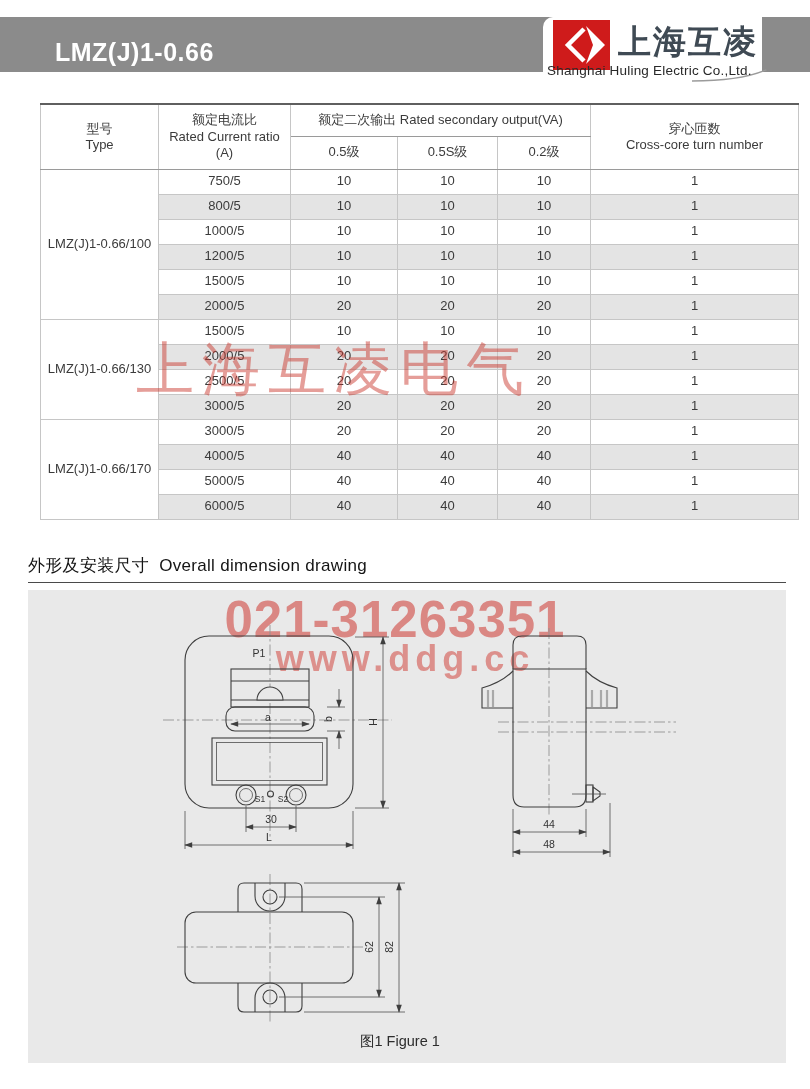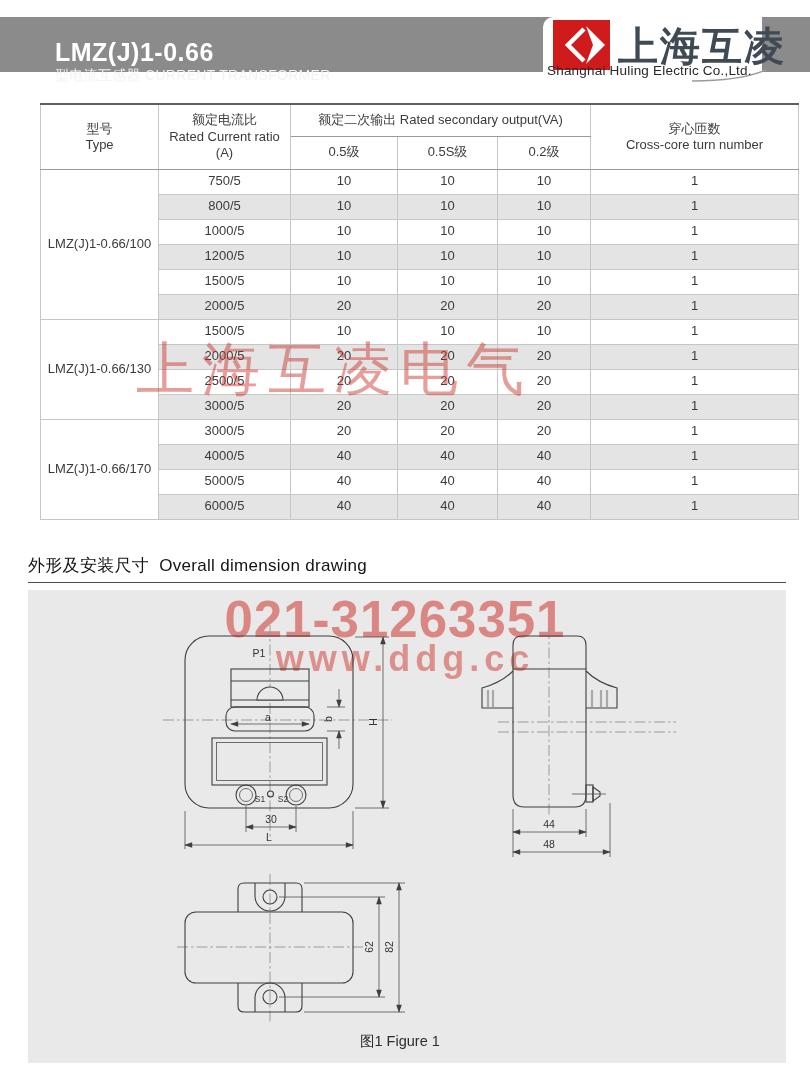--- a/index.html
+++ b/index.html
@@ -9,21 +9,21 @@
     font-family:"Liberation Sans","DejaVu Sans",sans-serif; color:#222;
   }
 
   
   .header-bar { position:absolute; left:0; top:17px; width:810px; height:55px; background:#8b8b8b; }
   .hdr-title { position:absolute; left:55px; top:21px; font-size:25px; font-weight:bold; color:#fff; letter-spacing:0.5px; }
   .hdr-sub   { position:absolute; left:55px; top:50px; font-size:14px; color:#f2f2f2; letter-spacing:0.3px; }
   .logo-notch { position:absolute; left:543px; top:17px; width:219px; height:66px; background:#fff; border-top-left-radius:10px; }
   .hdr-right-block { position:absolute; left:762px; top:17px; width:48px; height:55px; background:#8b8b8b; border-bottom-left-radius:11px; }
   .logo-square { position:absolute; left:553px; top:20px; width:57px; height:50px; background:#cf1b1b; }
-  .brand-cn { position:absolute; left:618px; top:24px; font-size:40px; font-weight:600; color:#3f4a54; letter-spacing:2px; line-height:1.1; }
+  .brand-cn { position:absolute; left:618px; top:24px; font-size:33px; font-weight:600; color:#3f4a54; letter-spacing:2px; line-height:1.1; }
   .brand-en { position:absolute; left:547px; top:63px; font-size:13.5px; color:#282828; letter-spacing:0.2px; }
   .hdr-swoosh { position:absolute; left:692px; top:66px; }
 
   
   .spec-table { position:absolute; left:40px; top:103px; width:758px; border-collapse:collapse; table-layout:fixed;
                 border:1px solid #9a9a9a; border-top:2px solid #5f5f5f; }
   .spec-table th, .spec-table td { border:1px solid #c6c6c6; text-align:center; vertical-align:middle;
                 font-size:13px; color:#3b3b3b; font-weight:normal; padding:0; line-height:1.25; }
   .spec-table thead tr:first-child th { height:32px; }
   .spec-table thead tr:last-child th { height:33px; }
@@ -62,21 +62,20 @@
   .dt-sm { font-family:"Liberation Sans","DejaVu Sans",sans-serif; font-size:8.5px; fill:#333; text-anchor:middle; }
   .arrowhead { fill:#3f3f3f; }
 </style>
 </head>
 <body>
 
 <div class="page">
 
   <div class="header-bar">
     <div class="hdr-title">LMZ(J)1-0.66</div>
-    <div class="hdr-sub">型电流互感器 CURRENT TRANSFORMER</div>
   </div>
   <div class="logo-notch"></div>
   <svg class="hdr-swoosh" width="84" height="18">
     <path d="M0 15 C36 15 62 11 80 1" stroke="#9b9b9b" stroke-width="1.4" fill="none"></path>
   </svg>
   <div class="hdr-right-block"></div>
   <div class="logo-square">
     <svg width="57" height="50" viewBox="0 0 57 50">
       <path d="M31 9 L15 25 L31 41" stroke="#fff" stroke-width="4.5" fill="none"></path>
       <path d="M33 6 L52 25 L33 44 L40 25 Z" fill="#fff"></path>

